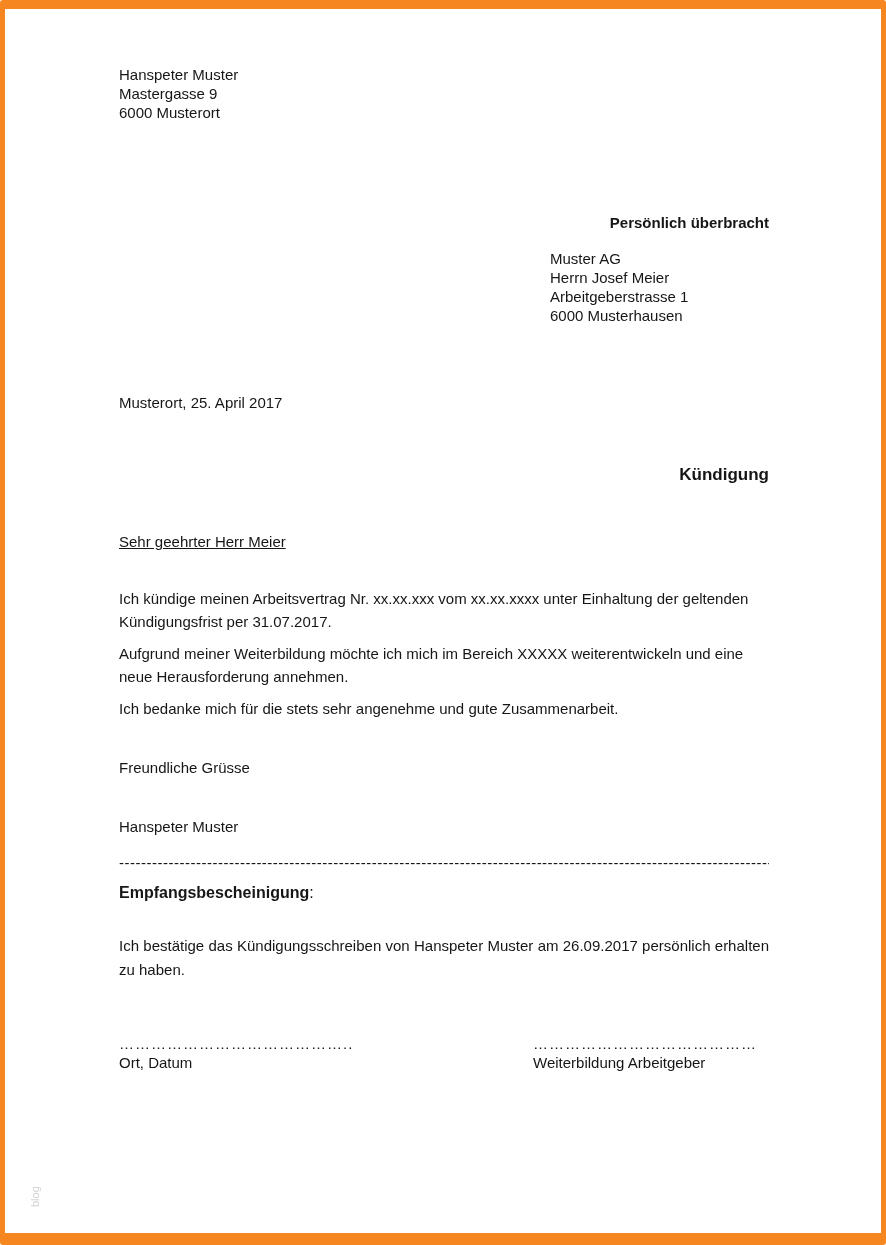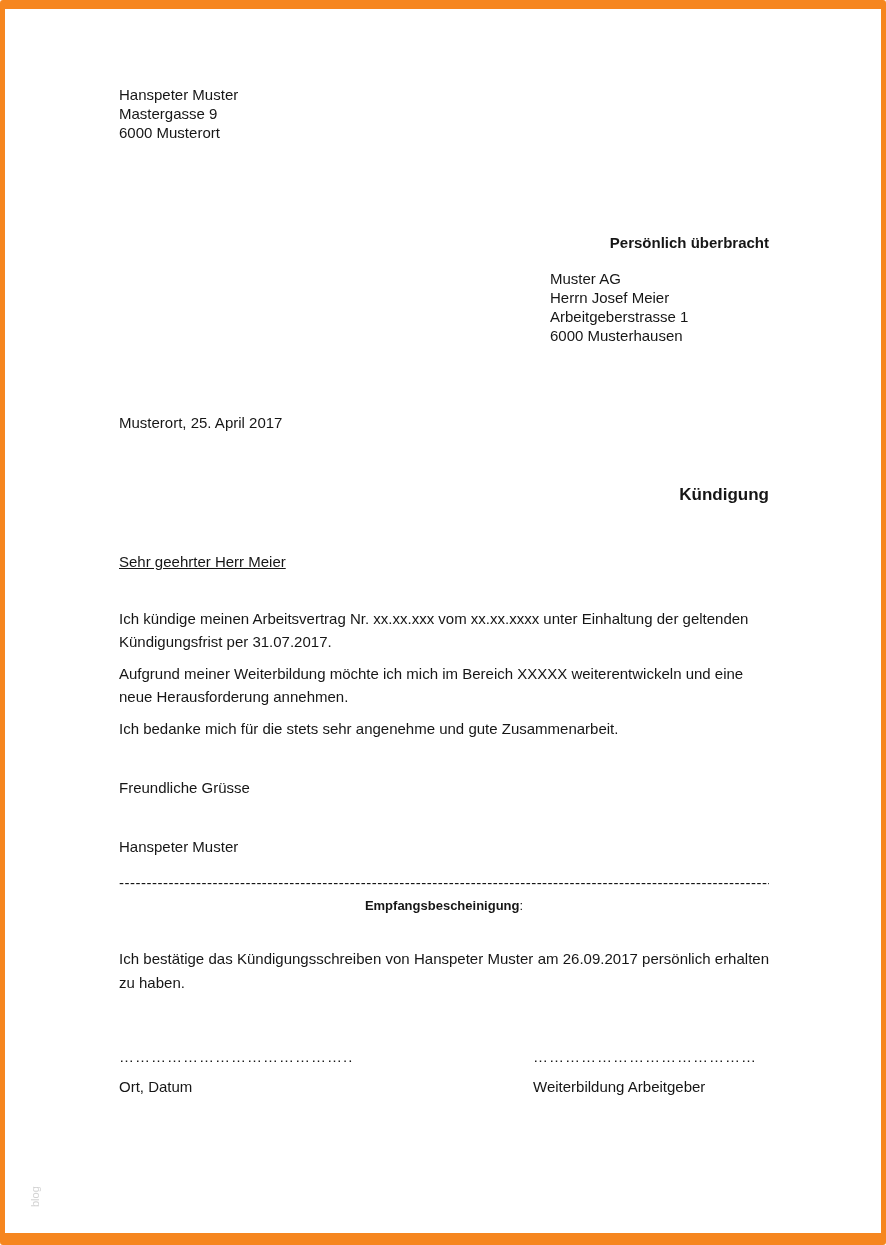--- a/index.html
+++ b/index.html
@@ -15,21 +15,21 @@
     border-top-width: 9px;
     border-bottom-width: 12px;
     border-radius: 3px;
     background: #ffffff;
     position: relative;
     overflow: hidden;
     font-family: "Liberation Sans", "DejaVu Sans", sans-serif;
     color: #161616;
   }
   .content {
-    padding: 76px 112px 0 114px;
+    padding: 56px 112px 0 114px;
     font-size: 15px;
     line-height: 19px;
   }
   .sender-block div { line-height: 19px; }
 
   .recipient-block {
     margin-left: 431px;
     margin-top: 91px;
   }
   .delivery-note {
@@ -63,23 +63,22 @@
   .separator-line {
     margin-top: 17px;
     white-space: nowrap;
     overflow: hidden;
     max-width: 662px;
     letter-spacing: 0.5px;
     color: #161616;
   }
 
   .receipt-heading {
-    margin-top: 4px;
-    font-size: 13px;
-    text-align: center;
+    margin-top: 11px;
+    font-size: 16px;
   }
   .receipt-heading .bold { font-weight: bold; }
 
   .receipt-text {
     margin-top: 32px;
     line-height: 24px;
     max-width: 662px;
     text-align: justify;
   }
 
@@ -87,21 +86,21 @@
     margin-top: 52px;
     display: flex;
   }
   .sig-col-left { width: 414px; }
   .sig-col-right { flex: 1; }
   .dots-line {
     white-space: nowrap;
     overflow: hidden;
     letter-spacing: 1px;
   }
-  .sig-label { margin-top: 11px; }
+  .sig-label { }
 
   .watermark {
     position: absolute;
     left: 36px;
     bottom: 26px;
     transform: rotate(-90deg);
     transform-origin: left bottom;
     font-size: 11px;
     color: #c0c0c0;
     opacity: 0.7;

